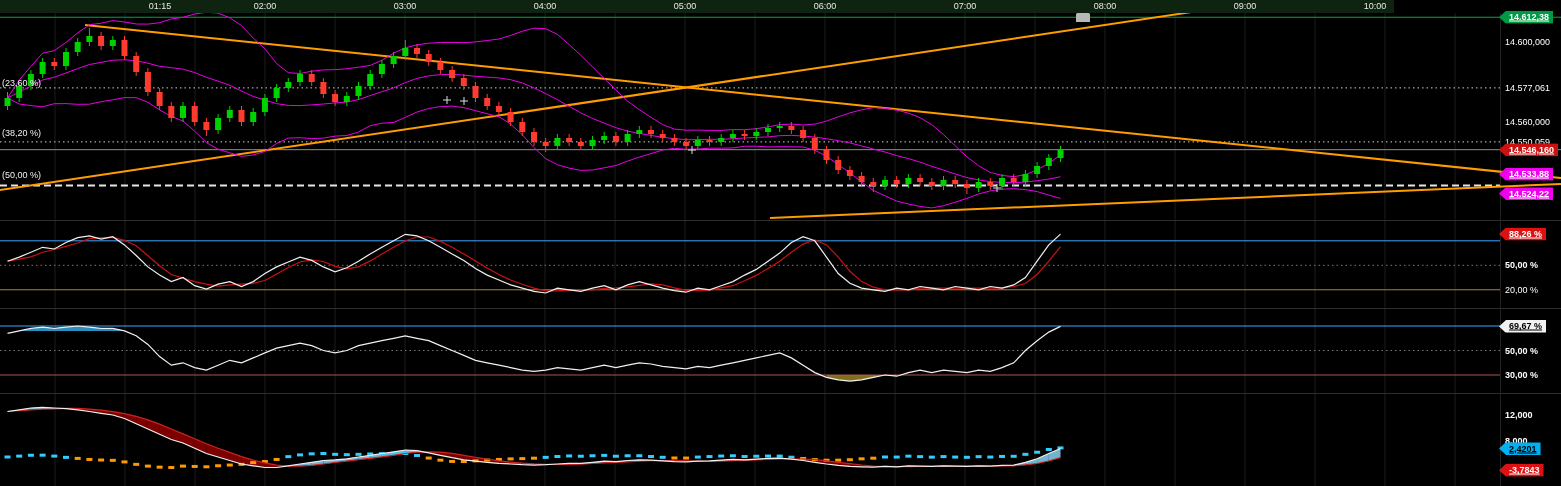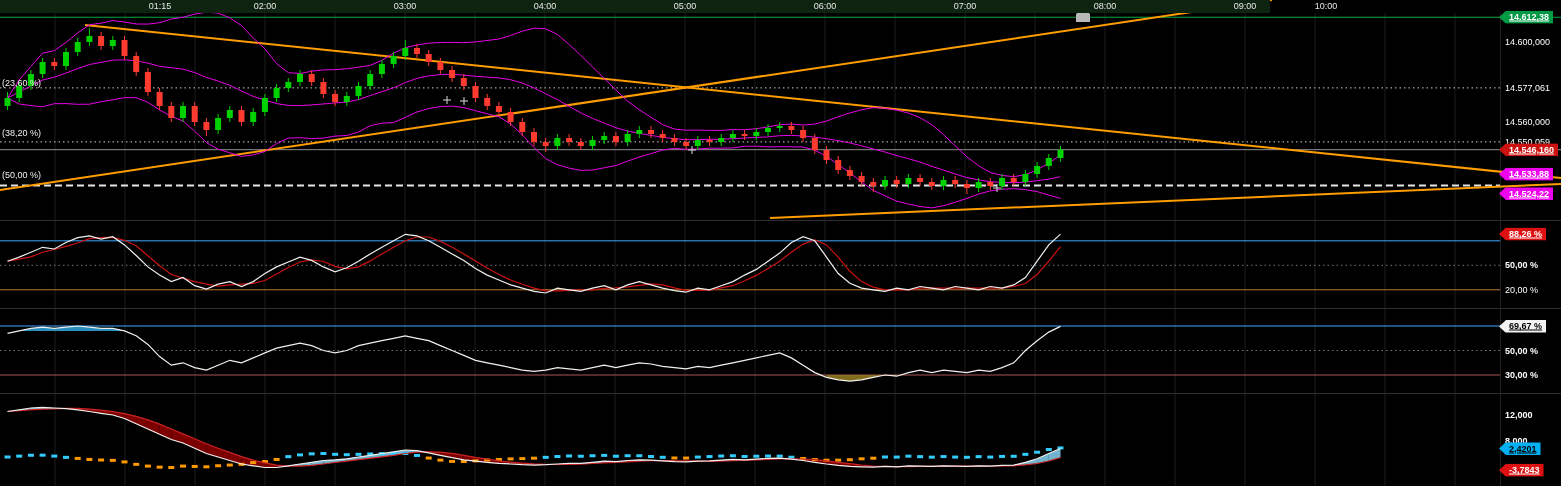--- a/index.html
+++ b/index.html
@@ -1,18 +1,18 @@
 <!DOCTYPE html>
 <html><head>
 <meta charset="utf-8">
 <style>
   html,body{margin:0;padding:0;background:#000;}
   .screen{position:relative;width:1561px;height:486px;background:#000;overflow:hidden;
           font-family:"Liberation Sans",sans-serif;}
-  #time-axis{position:absolute;top:0;left:0;width:1243px;height:13px;background:#0e2410;z-index:3;padding-left:27px;}
+  #time-axis{position:absolute;top:0;left:0;width:1394px;height:13px;background:#0e2410;z-index:3;}
   .time-label{position:absolute;top:1px;transform:translateX(-50%);color:#e8e8e8;font-size:9px;white-space:nowrap;}
   #chart-svg{position:absolute;top:0;left:0;z-index:2;}
   #fib-labels{position:absolute;top:0;left:0;z-index:4;}
   .fib-label{position:absolute;left:2px;color:#f0f0f0;font-size:9px;white-space:nowrap;}
   #scale{position:absolute;top:0;left:0;z-index:5;}
   .scale-text{position:absolute;left:1505px;color:#ffffff;font-size:9px;transform:translateY(-50%);white-space:nowrap;}
   .scale-tag{position:absolute;left:1499px;font-size:9px;font-weight:bold;line-height:11px;
              padding:1px 4px 1px 10px;transform:translateY(-50%);white-space:nowrap;
              clip-path:polygon(0 50%,7px 0,100% 0,100% 100%,7px 100%);text-decoration:underline;}
 </style>
@@ -23,21 +23,21 @@
   <div id="time-axis">
       <div class="time-label" style="left: 160px;">01:15</div>
       <div class="time-label" style="left: 265px;">02:00</div>
       <div class="time-label" style="left: 405px;">03:00</div>
       <div class="time-label" style="left: 545px;">04:00</div>
       <div class="time-label" style="left: 685px;">05:00</div>
       <div class="time-label" style="left: 825px;">06:00</div>
       <div class="time-label" style="left: 965px;">07:00</div>
       <div class="time-label" style="left: 1105px;">08:00</div>
       <div class="time-label" style="left: 1245px;">09:00</div>
-      <div class="time-label" style="left: 1326px; text-align: right;">10:00</div>
+      <div class="time-label" style="left: 1375px; text-align: right;">10:00</div>
     </div>
   <svg id="chart-svg" width="1561" height="486" viewBox="0 0 1561 486">
       <defs>
         <clipPath id="clip-price">
           <rect x="0" y="0" width="1561" height="219"></rect>
         </clipPath>
         <clipPath id="clip-rsi">
           <rect x="0" y="221" width="1561" height="86"></rect>
         </clipPath>
         <clipPath id="clip-stoch">

